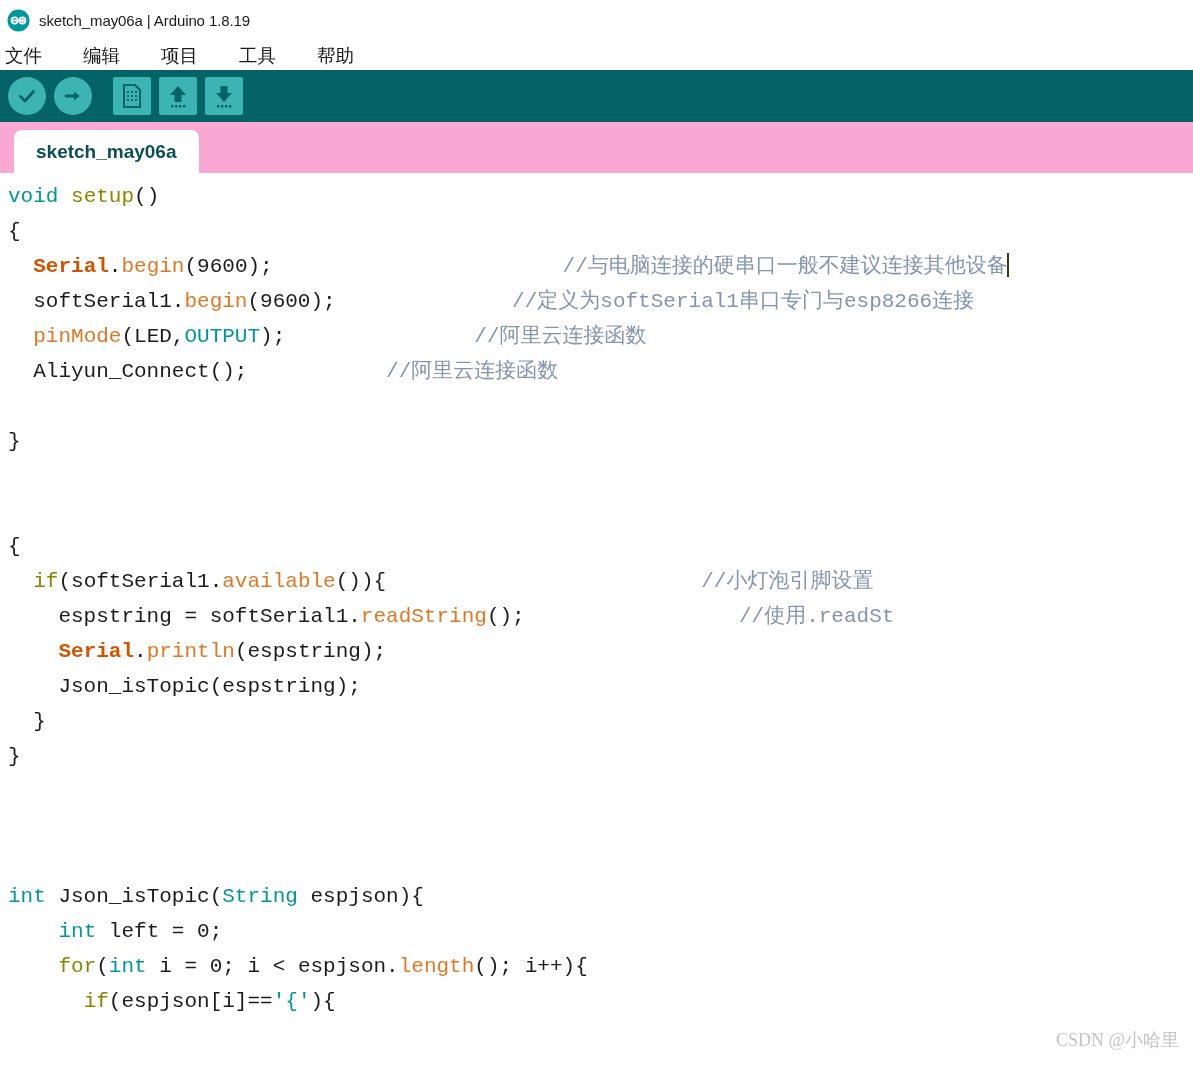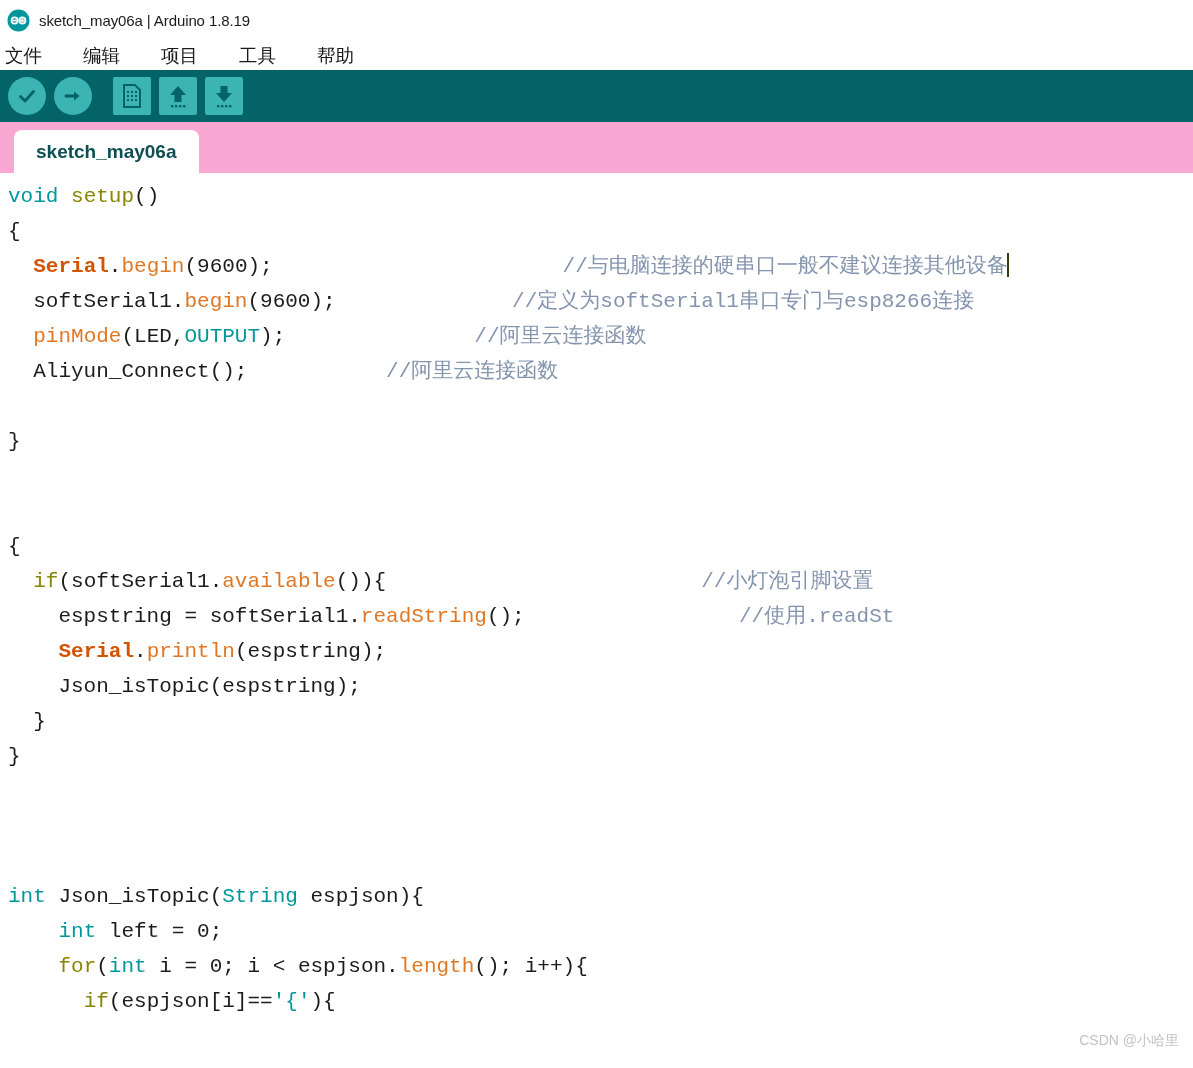--- a/index.html
+++ b/index.html
@@ -132,22 +132,22 @@
     display: inline-block;
     width: 2px; height: 24px;
     background: #3a3a10;
     vertical-align: -5px;
     margin-left: -1px;
   }
 
   .watermark {
     position: absolute;
     right: 14px; bottom: 10px;
-    font-family: Liberation Sans, sans-serif;
-    font-size: 14px;
+    font-family: Liberation Serif, serif;
+    font-size: 18px;
     color: #c3c3c3;
     white-space: nowrap;
     pointer-events: none;
   }
 </style>
 </head>
 <body>
 
 <div class="titlebar">
   <span class="arduino-logo">

